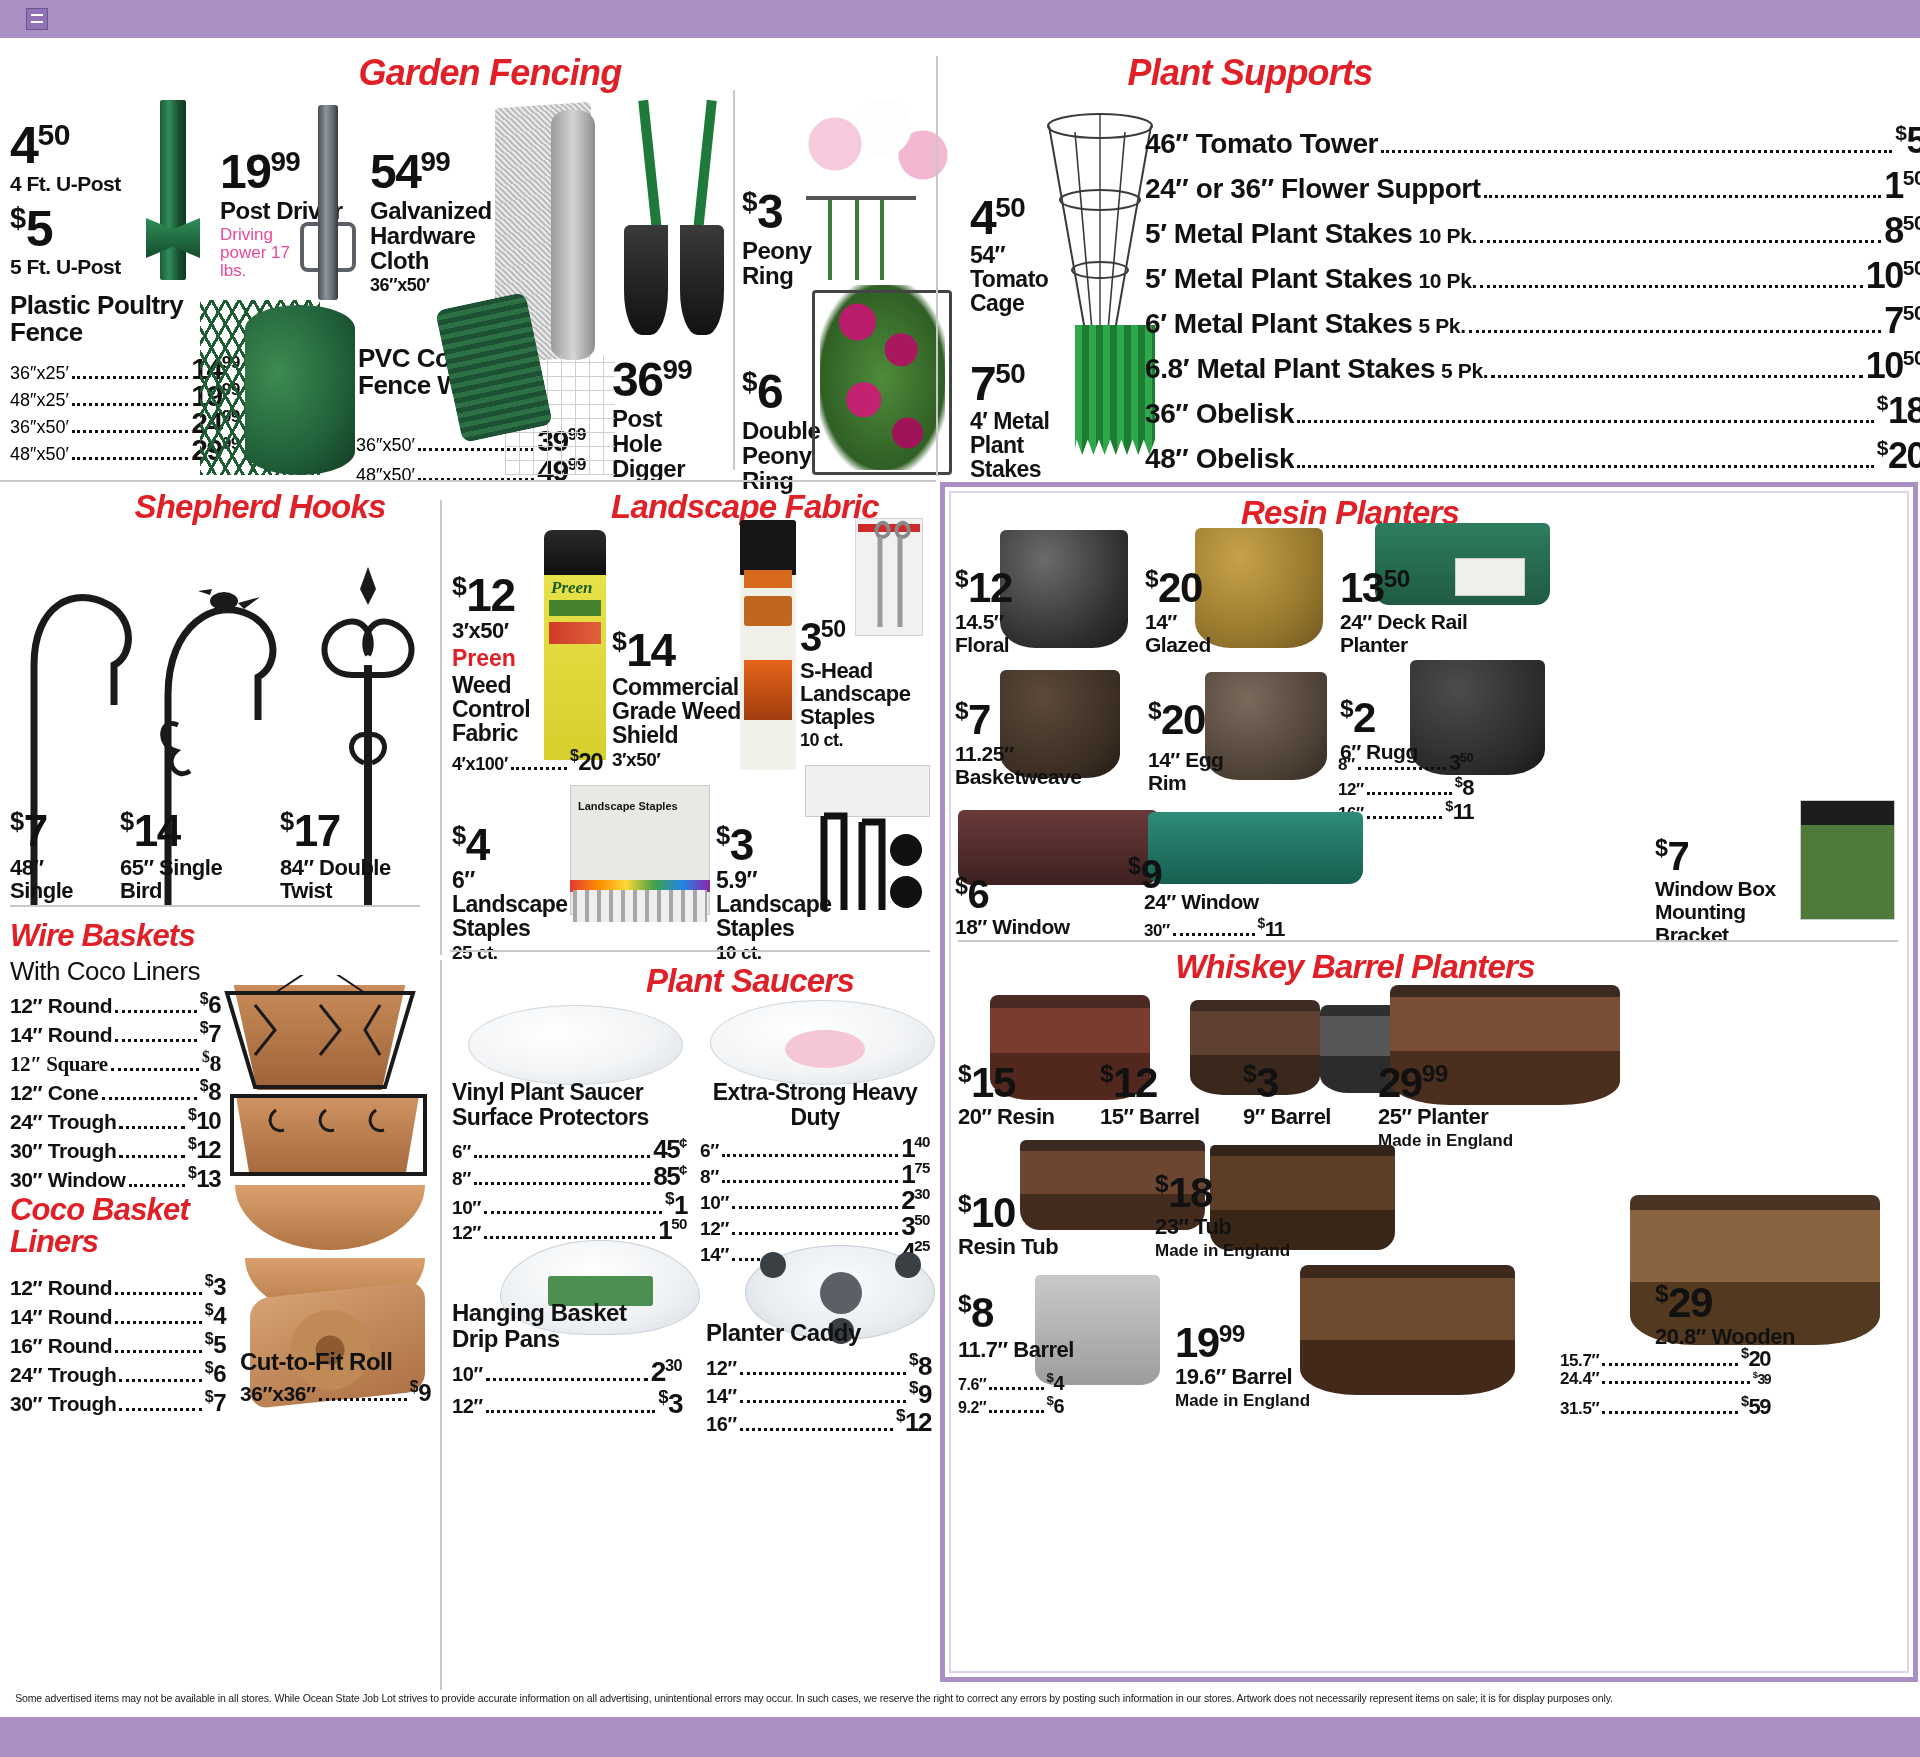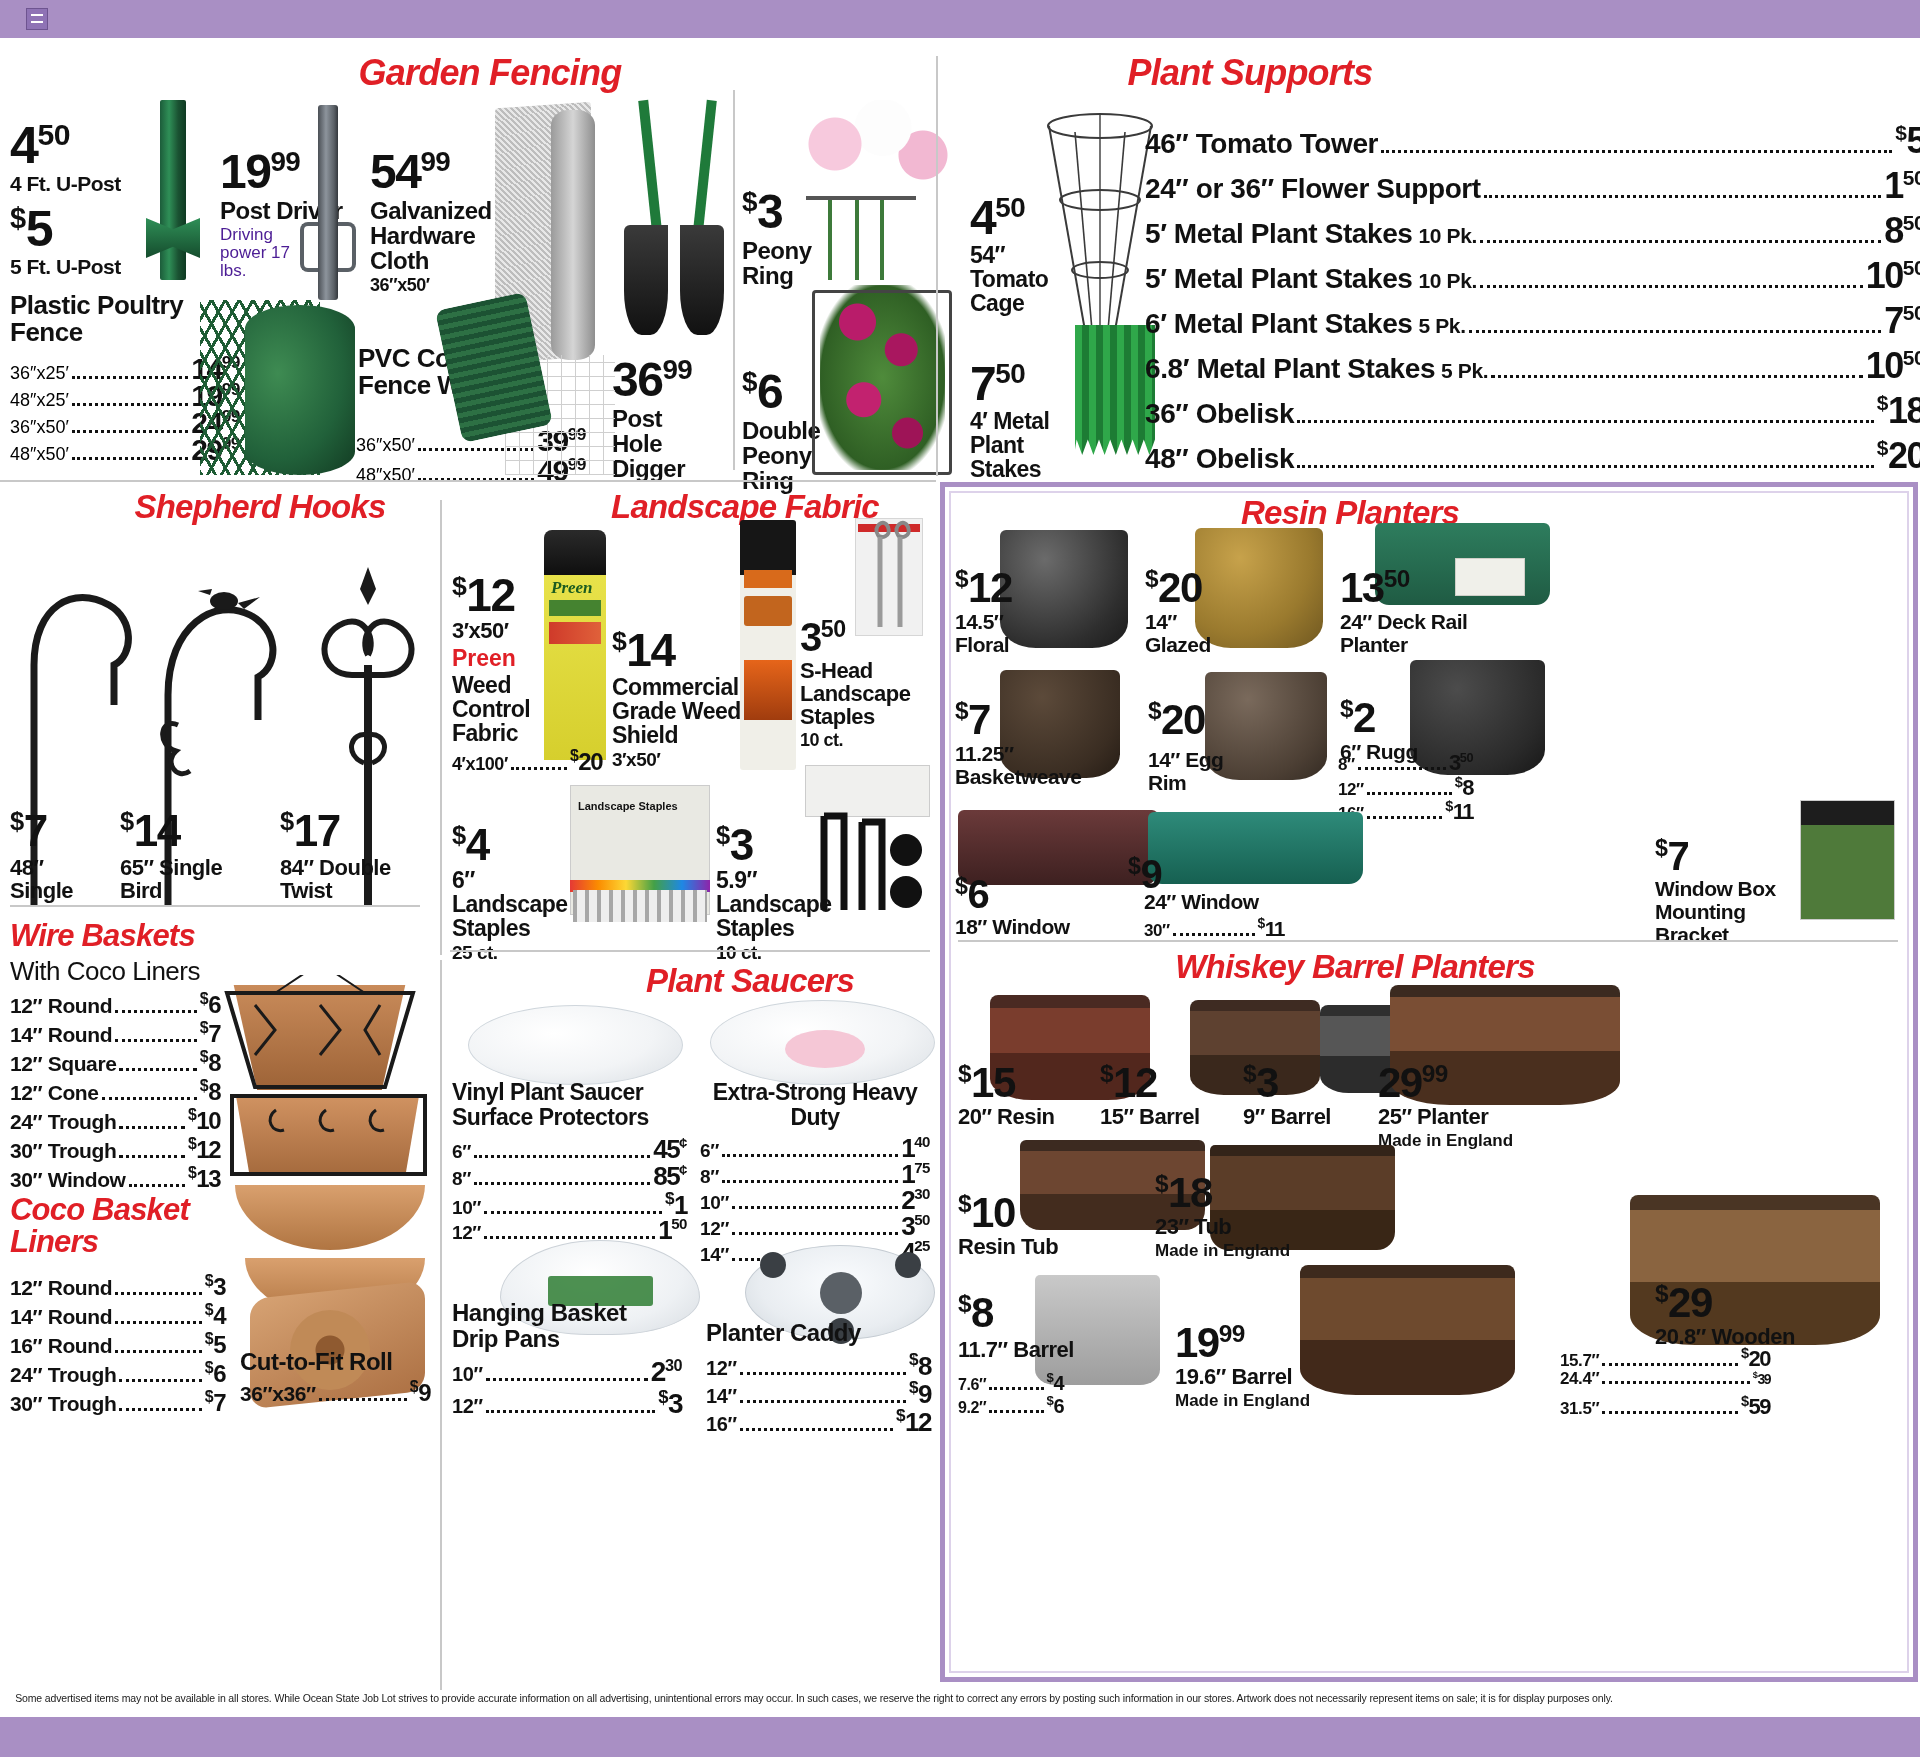--- a/index.html
+++ b/index.html
@@ -108,21 +108,21 @@
 </div>
 
 <div class="imgbox upost" style="left:160px;top:100px;width:26px;height:180px;"></div>
 <div class="imgbox" style="left:146px;top:218px;width:54px;height:40px;background:linear-gradient(180deg,#2f8f57,#154c2d);clip-path:polygon(0 0,50% 28%,100% 0,100% 100%,50% 72%,0 100%);"></div>
 
 <div class="abs" style="left:220px;top:140px;width:140px;">
   <div class="price" style="font-size:48px;line-height:44px;">
     <span>19</span><span class="sup">99</span>
   </div>
   <div class="blk" style="font-size:24px;line-height:25px;margin-top:4px;">Post Driver</div>
-  <div style="font-size:17px;line-height:18px;margin-top:3px;color:#4c1d95;width:90px;">Driving power 17 lbs.</div>
+  <div style="font-size:17px;line-height:18px;margin-top:3px;color:#ec4899;width:90px;">Driving power 17 lbs.</div>
 </div>
 
 <div class="imgbox gpost" style="left:318px;top:105px;width:20px;height:195px;"></div>
 <div class="imgbox" style="left:300px;top:222px;width:18px;height:50px;border:4px solid #5a6066;border-right:none;border-radius:8px 0 0 8px;"></div>
 <div class="imgbox" style="left:338px;top:222px;width:18px;height:50px;border:4px solid #5a6066;border-left:none;border-radius:0 8px 8px 0;"></div>
 
 <div class="abs" style="left:370px;top:140px;width:170px;">
   <div class="price" style="font-size:48px;line-height:44px;">
     <span>54</span><span class="sup">99</span>
   </div>
@@ -327,21 +327,21 @@
   <div class="rowline rowlist" style="font-size:21px;height:29px;">
     <span>12″ Round</span>
       <span class="dots"></span>
     <span class="price" style="font-size:24px;"><span class="dol" style="font-size:0.66em;">$</span><span>6</span></span>
   </div>
   <div class="rowline rowlist" style="font-size:21px;height:29px;">
     <span>14″ Round</span>
       <span class="dots"></span>
     <span class="price" style="font-size:24px;"><span class="dol" style="font-size:0.66em;">$</span><span>7</span></span>
   </div>
-  <div class="rowline rowlist" style="font-size:21px;height:29px;">
+  <div class="rowline rowlist" style="font-size:21px;height:29px;font-family:Liberation Serif, serif;">
     <span>12″ Square</span>
       <span class="dots"></span>
     <span class="price" style="font-size:24px;"><span class="dol" style="font-size:0.66em;">$</span><span>8</span></span>
   </div>
   <div class="rowline rowlist" style="font-size:21px;height:29px;">
     <span>12″ Cone</span>
       <span class="dots"></span>
     <span class="price" style="font-size:24px;"><span class="dol" style="font-size:0.66em;">$</span><span>8</span></span>
   </div>
   <div class="rowline rowlist" style="font-size:21px;height:29px;">

